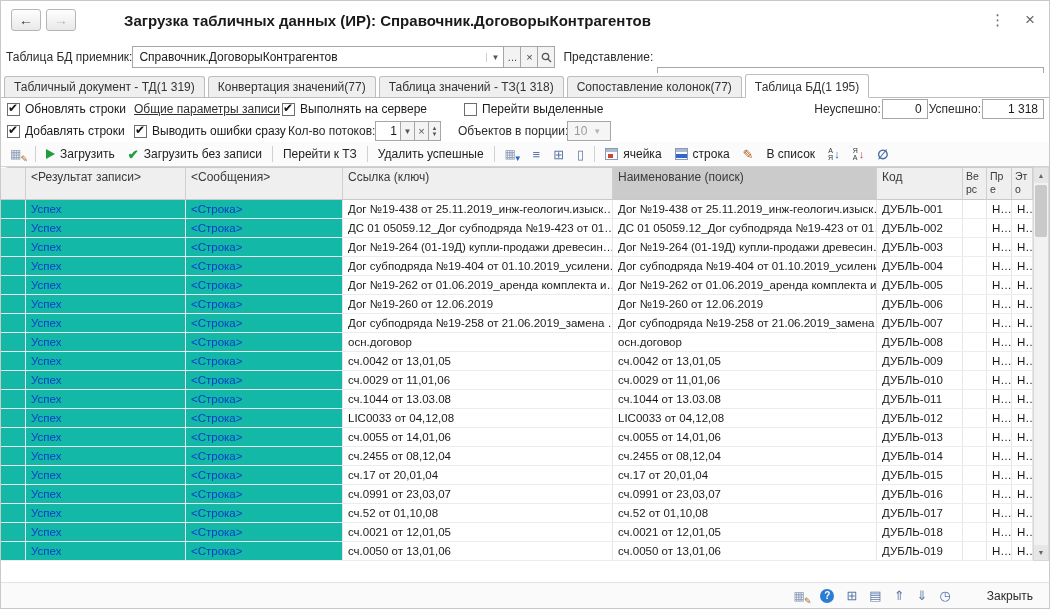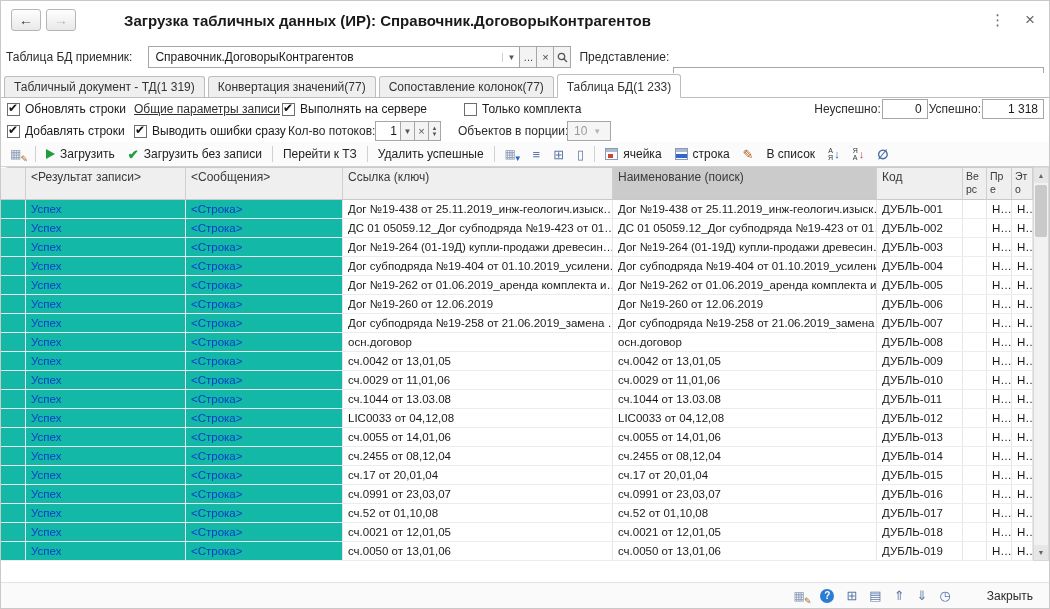--- a/index.html
+++ b/index.html
@@ -15,21 +15,21 @@
             font-size:14px; color:#3a3a3a; cursor:default; }
   .navbtn.disabled { color:#b9b9b9; }
   .title { font-size:15px; font-weight:bold; margin-left:48px; white-space:nowrap; }
   .titlebar-right { margin-left:auto; display:flex; align-items:center; gap:20px; margin-right:14px; }
   .kebab { font-size:15px; color:#666; }
   .closex { font-size:17px; color:#666; }
 
   
   .paramrow { position:absolute; top:44px; left:0; right:0; height:24px; display:flex; align-items:center; padding:0 5px; }
   .lbl { color:#2b2b2b; white-space:nowrap; }
-  .combo { width:372px; height:22px; border:1px solid #a6a6a6; background:#fff; display:flex; align-items:center; margin-left:16px; }
+  .combo { width:372px; height:22px; border:1px solid #a6a6a6; background:#fff; display:flex; align-items:center; margin-left:0; }
   .combo .ctext { flex:1; padding:0 6px; white-space:nowrap; overflow:hidden; }
   .combo .carrow { width:17px; text-align:center; color:#555; font-size:8px; border-left:1px solid #d0d0d0; }
   .minibtn { width:17px; height:22px; border:1px solid #a6a6a6; border-left:none; background:#f3f3f3;
              display:flex; align-items:center; justify-content:center; font-size:11px; color:#444; }
   .minibtn svg { display:block; }
   .viewlbl { margin-left:8px; }
   .input { height:22px; border:1px solid #a6a6a6; background:#fff; padding:0 6px; display:flex; align-items:center; }
   .view-input { flex:1; margin-left:4px; margin-right:0;margin-top:41px; }
 
   
@@ -148,38 +148,39 @@
     </div>
     <span class="lbl viewlbl">Представление:</span>
     <div class="input view-input">
       <span>Договоры</span>
     </div>
   </div>
 
   <div class="tabstrip">
     <div class="tab">Табличный документ - ТД(1 319)</div>
     <div class="tab">Конвертация значений(77)</div>
+    <div class="tab">Таблица значений - ТЗ(1 318)</div>
     <div class="tab">Сопоставление колонок(77)</div>
-    <div class="tab active">Таблица БД(1 233)</div>
+    <div class="tab active">Таблица БД(1 195)</div>
   </div>
 
   <div class="options">
     <div class="optrow optrow1">
       <div class="cb checked" style="left:6px">
         <span class="cbbox"></span>
         <span>Обновлять строки</span>
       </div>
       <div class="linkbtn" style="left:133px">Общие параметры записи</div>
       <div class="cb checked" style="left:281px">
         <span class="cbbox"></span>
         <span>Выполнять на сервере</span>
       </div>
       <div class="cb" style="left:463px">
         <span class="cbbox"></span>
-        <span>Только комплекта</span>
+        <span>Перейти выделенные</span>
       </div>
       <div class="rightstats">
         <span class="lbl">Неуспешно:</span>
         <div class="num-input" style="width:46px">
           <span>0</span>
         </div>
         <span class="lbl">Успешно:</span>
         <div class="num-input" style="width:62px">
           <span>1 318</span>
         </div>

